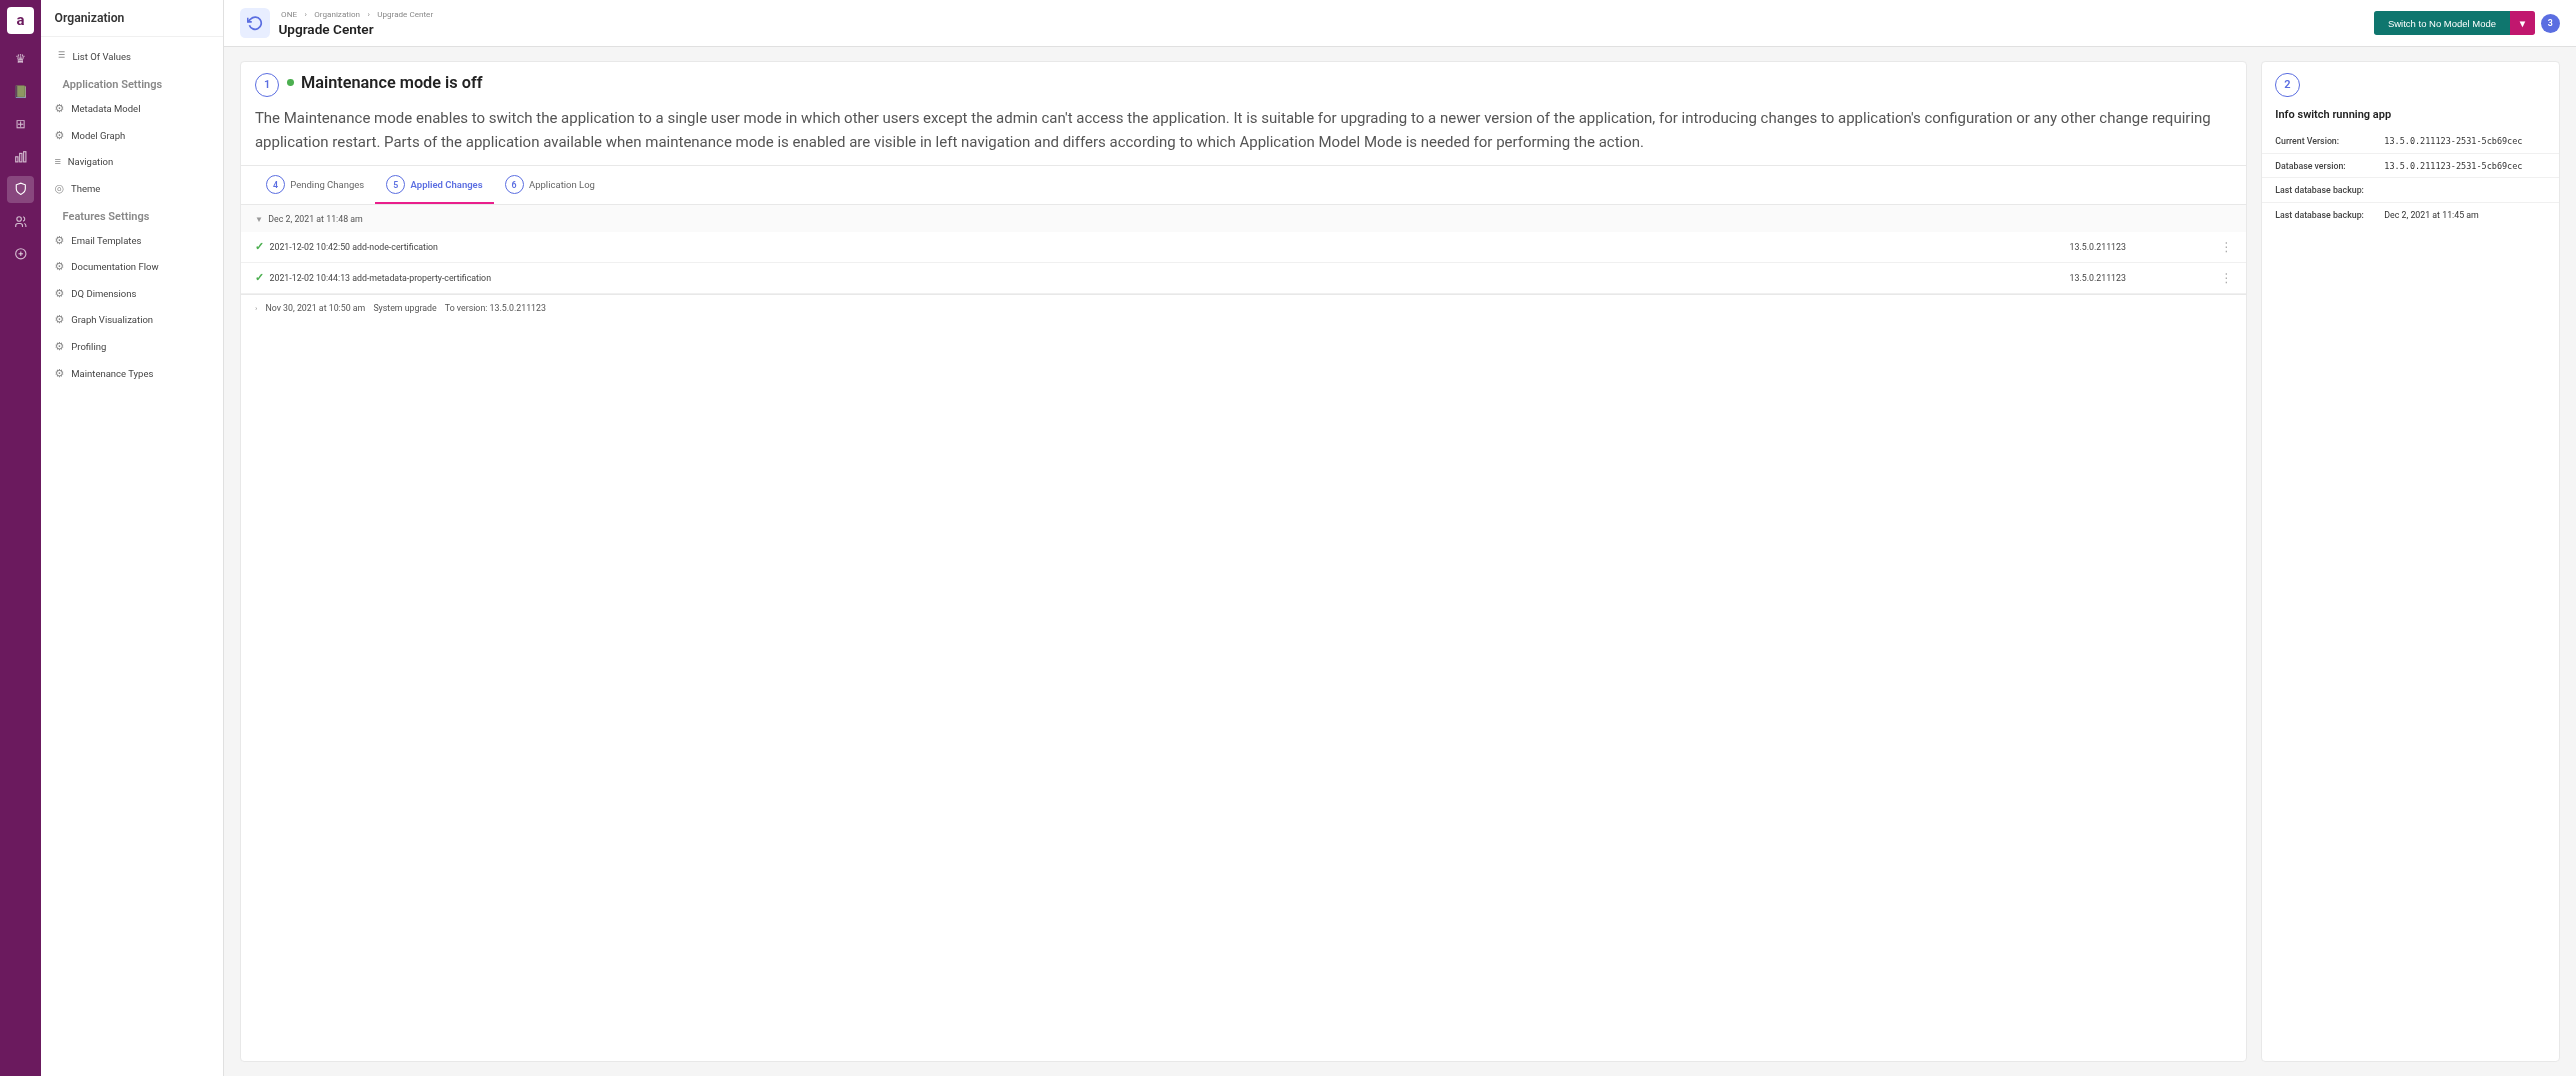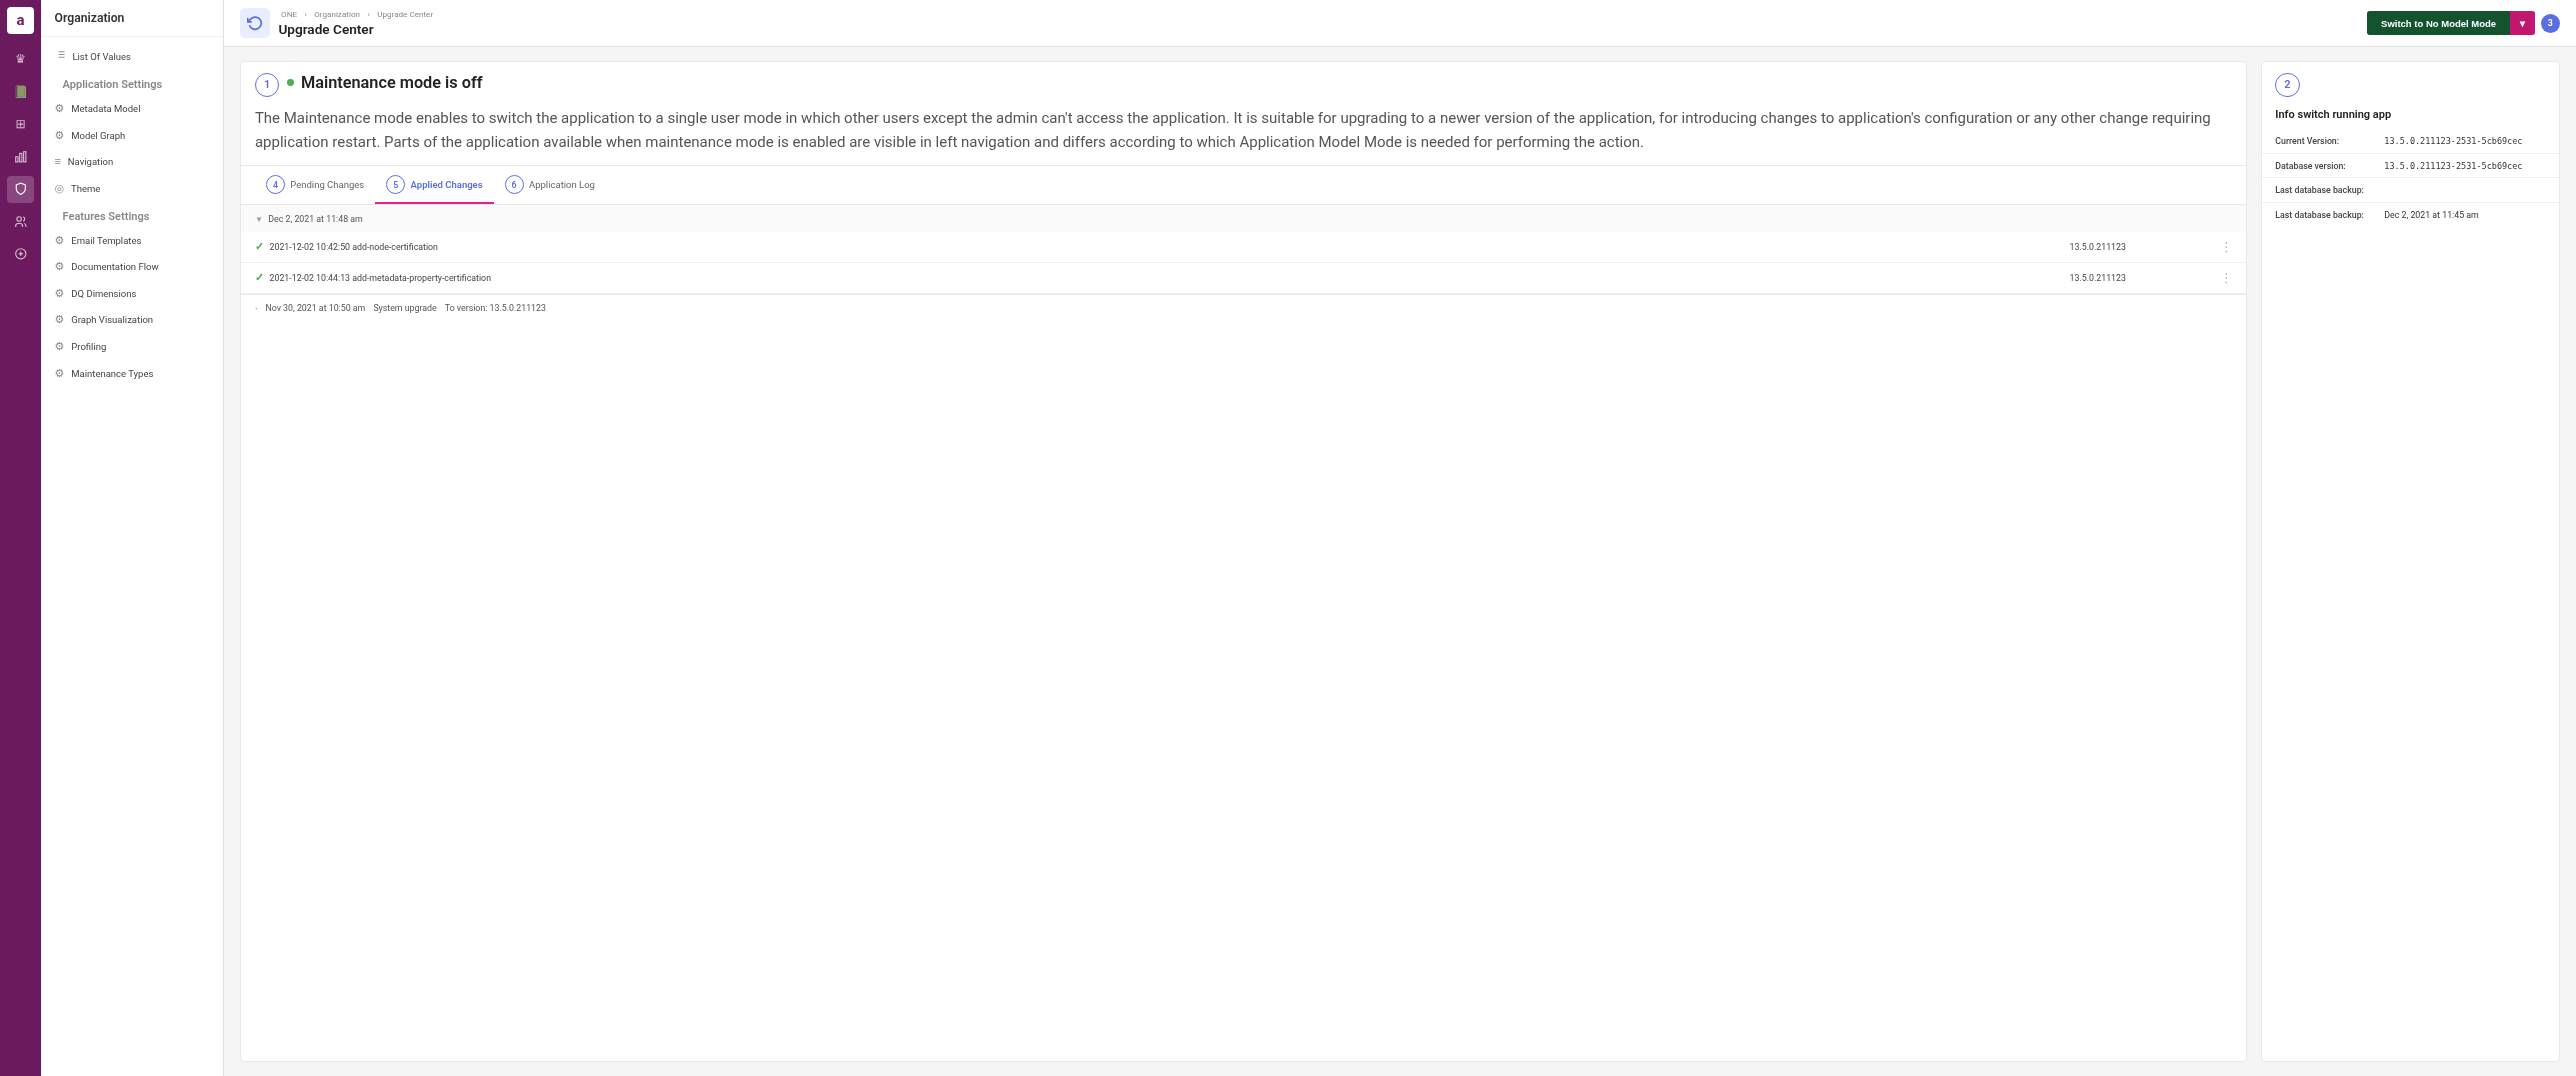--- a/index.html
+++ b/index.html
@@ -123,26 +123,26 @@
       font-size: 13.6px;
       font-weight: 600;
       color: #222;
     }
     .header-right {
       display: flex;
       align-items: center;
       gap: 0;
     }
     .btn-switch {
-      background: #14532d;
+      background: #0f766e;
       color: white;
       border: none;
       padding: 6.8px 13.6px;
       font-size: 9.5px;
-      font-weight: 700;
+      font-weight: 400;
       cursor: pointer;
       border-radius: 2.7px 0 0 2.7px;
     }
     .btn-switch-arrow {
       background: #c1176e;
       color: white;
       border: none;
       padding: 6.8px 8.1px;
       cursor: pointer;
       font-size: 9.5px;

